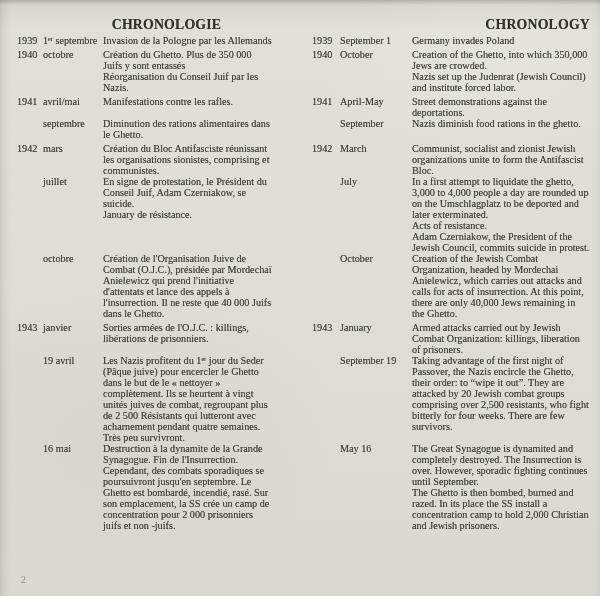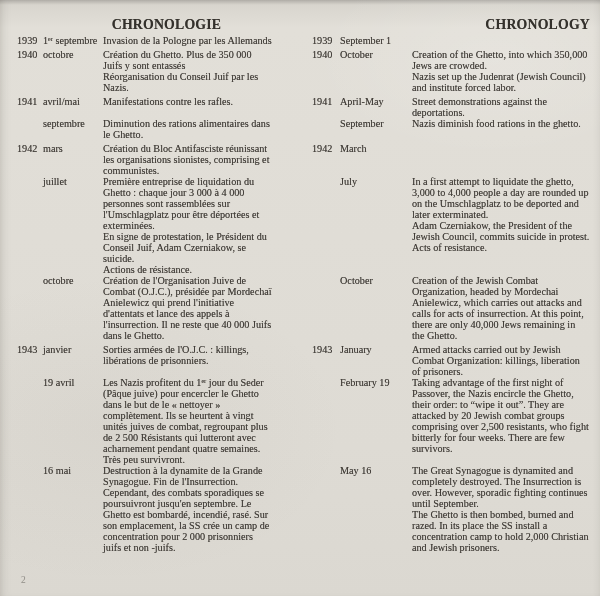--- a/index.html
+++ b/index.html
@@ -51,20 +51,23 @@
   <div id="rows-host">
       <div class="row year-start">
     <div class="cell cell-year">1939</div>
     <div class="cell cell-date">1ᵉʳ septembre</div>
     <div class="cell cell-text">
           <div class="para">Invasion de la Pologne par les Allemands</div>
         </div>
     <div class="cell cell-gap"></div>
     <div class="cell cell-year">1939</div>
     <div class="cell cell-date">September 1</div>
+    <div class="cell cell-text">
+          <div class="para">Germany invades Poland</div>
+        </div>
   </div>
       <div class="row year-start">
     <div class="cell cell-year">1940</div>
     <div class="cell cell-date">octobre</div>
     <div class="cell cell-text">
           <div class="para">Création du Ghetto. Plus de 350 000 Juifs y sont entassés</div>
           <div class="para">Réorganisation du Conseil Juif par les Nazis.</div>
         </div>
     <div class="cell cell-gap"></div>
     <div class="cell cell-year">1940</div>
@@ -102,36 +105,38 @@
   </div>
       <div class="row year-start">
     <div class="cell cell-year">1942</div>
     <div class="cell cell-date">mars</div>
     <div class="cell cell-text">
           <div class="para">Création du Bloc Antifasciste réunissant les organisations sionistes, comprising et communistes.</div>
         </div>
     <div class="cell cell-gap"></div>
     <div class="cell cell-year">1942</div>
     <div class="cell cell-date">March</div>
+    <div class="cell cell-text">
+          <div class="para">Communist, socialist and zionist Jewish organizations unite to form the Antifascist Bloc.</div>
+        </div>
   </div>
       <div class="row">
     <div class="cell cell-year"></div>
     <div class="cell cell-date">juillet</div>
     <div class="cell cell-text">
-          <div class="para">Première entreprise de liquidation du Ghetto : chaque jour 3 000 à 4 000 personnes sont rassemblées sur l'Umschlagplatz pour être déportées et exterminées.</div>
           <div class="para">En signe de protestation, le Président du Conseil Juif, Adam Czerniakow, se suicide.</div>
-          <div class="para">Actions de résistance.</div>
+          <div class="para">January de résistance.</div>
         </div>
     <div class="cell cell-gap"></div>
     <div class="cell cell-year"></div>
     <div class="cell cell-date">July</div>
     <div class="cell cell-text">
           <div class="para">In a first attempt to liquidate the ghetto, 3,000 to 4,000 people a day are rounded up on the Umschlagplatz to be deported and later exterminated.</div>
+          <div class="para">Acts of resistance.</div>
           <div class="para">Adam Czerniakow, the President of the Jewish Council, commits suicide in protest.</div>
-          <div class="para">Acts of resistance.</div>
         </div>
   </div>
       <div class="row">
     <div class="cell cell-year"></div>
     <div class="cell cell-date">octobre</div>
     <div class="cell cell-text">
           <div class="para">Création de l'Organisation Juive de Combat (O.J.C.), présidée par Mordechaï Anielewicz qui prend l'initiative d'attentats et lance des appels à l'insurrection. Il ne reste que 40 000 Juifs dans le Ghetto.</div>
         </div>
     <div class="cell cell-gap"></div>
     <div class="cell cell-year"></div>
@@ -154,21 +159,21 @@
         </div>
   </div>
       <div class="row">
     <div class="cell cell-year"></div>
     <div class="cell cell-date">19 avril</div>
     <div class="cell cell-text">
           <div class="para">Les Nazis profitent du 1ᵉʳ jour du Seder (Pâque juive) pour encercler le Ghetto dans le but de le « nettoyer » complètement. Ils se heurtent à vingt unités juives de combat, regroupant plus de 2 500 Résistants qui lutteront avec acharnement pendant quatre semaines. Très peu survivront.</div>
         </div>
     <div class="cell cell-gap"></div>
     <div class="cell cell-year"></div>
-    <div class="cell cell-date">February 19</div>
+    <div class="cell cell-date">September 19</div>
     <div class="cell cell-text">
           <div class="para">Taking advantage of the first night of Passover, the Nazis encircle the Ghetto, their order: to “wipe it out”. They are attacked by 20 Jewish combat groups comprising over 2,500 resistants, who fight bitterly for four weeks. There are few survivors.</div>
         </div>
   </div>
       <div class="row">
     <div class="cell cell-year"></div>
     <div class="cell cell-date">16 mai</div>
     <div class="cell cell-text">
           <div class="para">Destruction à la dynamite de la Grande Synagogue. Fin de l'Insurrection. Cependant, des combats sporadiques se poursuivront jusqu'en septembre. Le Ghetto est bombardé, incendié, rasé. Sur son emplacement, la SS crée un camp de concentration pour 2 000 prisonniers juifs et non -juifs.</div>
         </div>

